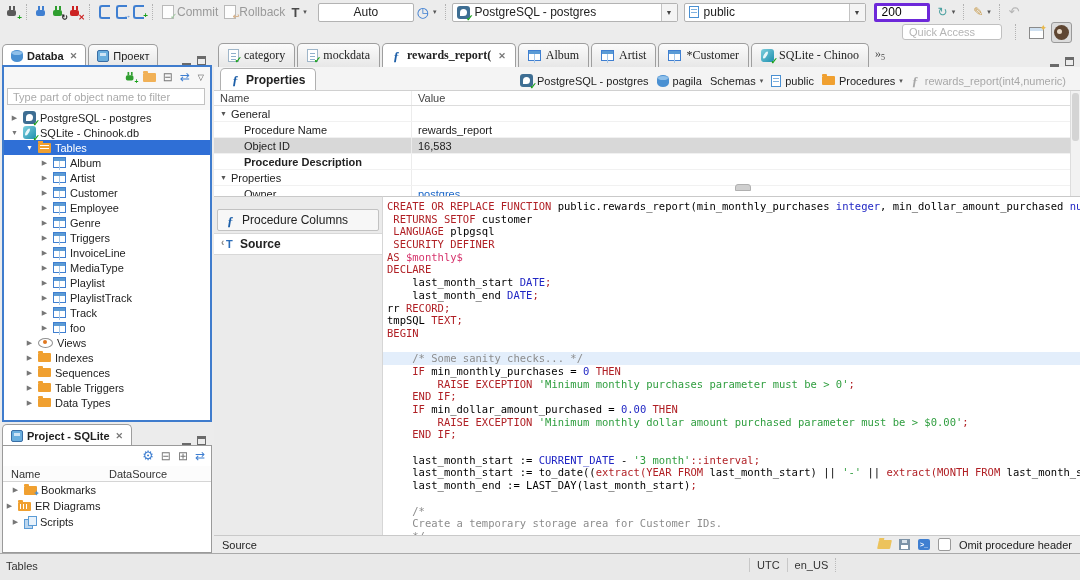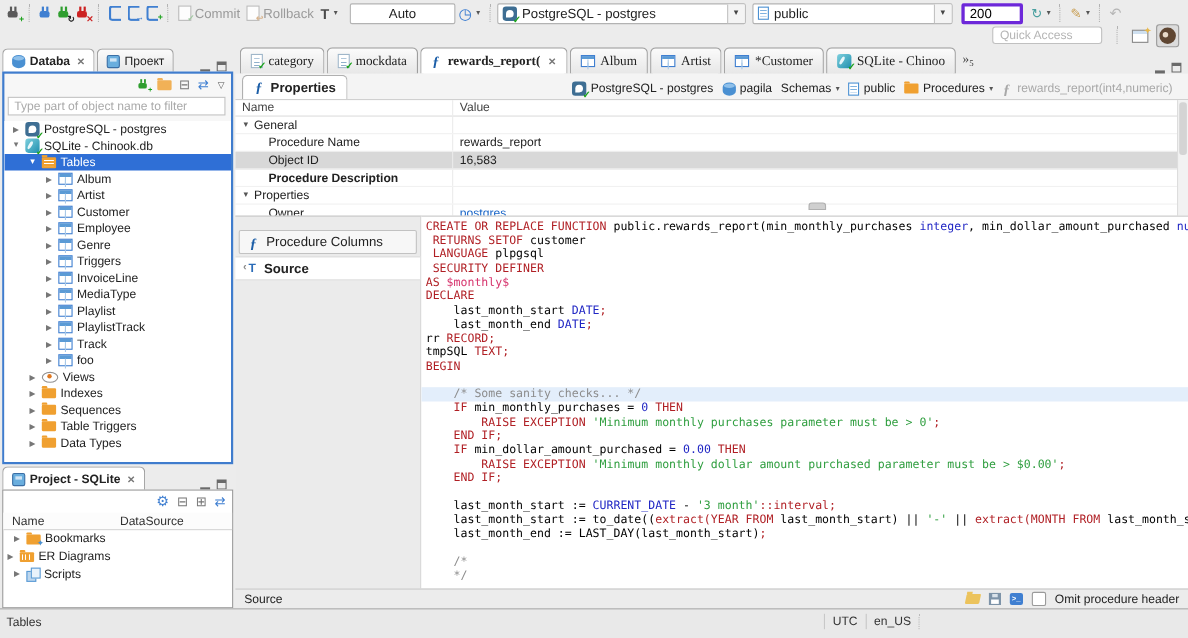--- a/index.html
+++ b/index.html
@@ -577,20 +577,21 @@
       <div class="cl"><span style="color: rgb(0, 0, 0);">    </span><span style="color: rgb(176, 31, 36);">END IF;</span></div>
       <div class="cl"><span style="color: rgb(0, 0, 0);">    </span><span style="color: rgb(176, 31, 36);">IF </span><span style="color: rgb(0, 0, 0);">min_dollar_amount_purchased = </span><span style="color: rgb(32, 38, 196);">0.00</span><span style="color: rgb(176, 31, 36);"> THEN</span></div>
       <div class="cl"><span style="color: rgb(0, 0, 0);">        </span><span style="color: rgb(176, 31, 36);">RAISE EXCEPTION </span><span style="color: rgb(47, 158, 63);">'Minimum monthly dollar amount purchased parameter must be &gt; $0.00'</span><span style="color: rgb(176, 31, 36);">;</span></div>
       <div class="cl"><span style="color: rgb(0, 0, 0);">    </span><span style="color: rgb(176, 31, 36);">END IF;</span></div>
       <div class="cl">&nbsp;</div>
       <div class="cl"><span style="color: rgb(0, 0, 0);">    last_month_start := </span><span style="color: rgb(32, 38, 196);">CURRENT_DATE</span><span style="color: rgb(0, 0, 0);"> - </span><span style="color: rgb(47, 158, 63);">'3 month'</span><span style="color: rgb(176, 31, 36);">::interval;</span></div>
       <div class="cl"><span style="color: rgb(0, 0, 0);">    last_month_start := to_date((</span><span style="color: rgb(176, 31, 36);">extract(</span><span style="color: rgb(176, 31, 36);">YEAR FROM </span><span style="color: rgb(0, 0, 0);">last_month_start) || </span><span style="color: rgb(47, 158, 63);">'-'</span><span style="color: rgb(0, 0, 0);"> || </span><span style="color: rgb(176, 31, 36);">extract(MONTH FROM </span><span style="color: rgb(0, 0, 0);">last_month_start) || </span></div>
       <div class="cl"><span style="color: rgb(0, 0, 0);">    last_month_end := LAST_DAY(last_month_start)</span><span style="color: rgb(176, 31, 36);">;</span></div>
       <div class="cl">&nbsp;</div>
       <div class="cl"><span style="color: rgb(140, 140, 140);">    /*</span></div>
+      <div class="cl"><span style="color: rgb(140, 140, 140);">    Create a temporary storage area for Customer IDs.</span></div>
       <div class="cl"><span style="color: rgb(140, 140, 140);">    */</span></div>
     </div>
 
   <div id="ebottom" class="abs">
     <span>Source</span>
     <span class="right">
       <span class="ic ic-openfolder"></span>
       <span class="ic ic-save"></span>
       <span class="ic ic-shell">&gt;_</span>
       <span class="checkbox"></span>

